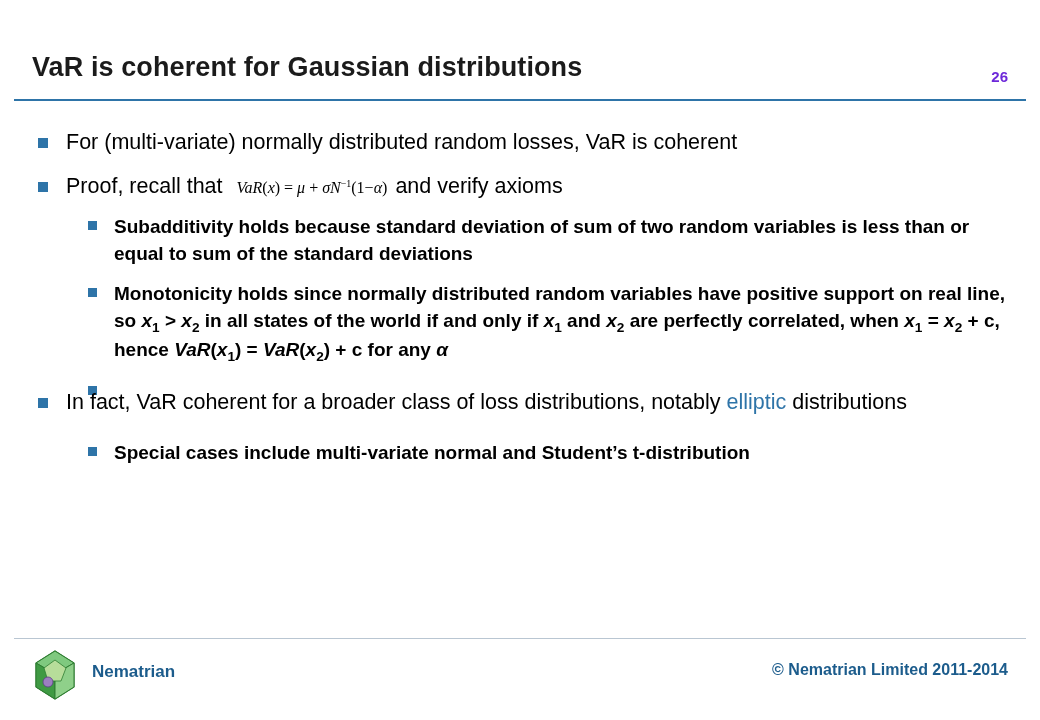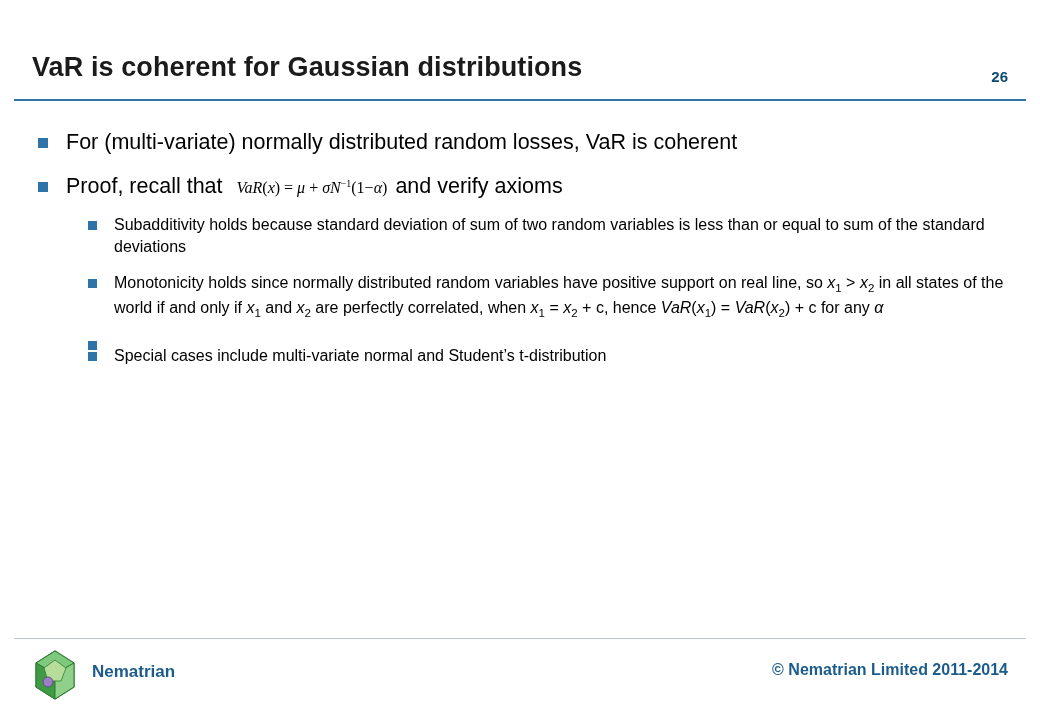--- a/index.html
+++ b/index.html
@@ -32,21 +32,21 @@
     font-weight: bold;
     color: #1b1b1b;
     letter-spacing: 0.1px;
   }
   .slide-number {
     position: absolute;
     right: 32px;
     top: 68px;
     font-size: 15px;
     font-weight: bold;
-    color: #0c4a6e;
+    color: #6d28d9;
   }
   .title-rule {
     position: absolute;
     left: 14px;
     top: 99px;
     width: 1012px;
     height: 2px;
     background: #2e74a8;
   }
 
@@ -74,24 +74,25 @@
     top: 10px;
     width: 10px;
     height: 10px;
     background: #2e74a8;
   }
 
   .l2 {
     position: relative;
     padding-left: 38px;
     margin-left: 48px;
-    font-size: 16px;
+    font-size: 19px;
     line-height: 1.42;
     color: #000;
     margin-top: 13px;
+    font-weight: bold;
   }
   .l2 .bullet {
     position: absolute;
     left: 12px;
     top: 7px;
     width: 9px;
     height: 9px;
     background: #2e74a8;
   }
 
@@ -184,20 +185,24 @@
       <div class="l2">
         <span class="bullet"></span>
         <span><span>Monotonicity holds since normally distributed random variables have positive support on real line, so </span><i>x</i><sub>1</sub><span> &gt; </span><i>x</i><sub>2</sub><span> in all states of the world if and only if </span><i>x</i><sub>1</sub><span> and </span><i>x</i><sub>2</sub><span> are perfectly correlated, when </span><i>x</i><sub>1</sub><span> = </span><i>x</i><sub>2</sub><span> + c, hence </span><i>VaR</i>(<i>x</i><sub>1</sub>)<span> = </span><i>VaR</i>(<i>x</i><sub>2</sub>)<span> + c for any </span><i>α</i></span>
       </div>
 
       <div class="l2">
         <span class="bullet"></span>
       </div>
     </div>
 
+    <div class="l1" style="margin-top:22px;">
+      <span class="bullet"></span>
+      <span>In fact, VaR coherent for a broader class of loss distributions, notably </span><span class="accent">elliptic</span><span> distributions</span>
+    </div>
 
     <div class="group" style="margin-top:24px;">
       <div class="l2">
         <span class="bullet"></span>
         <span>Special cases include multi-variate normal and Student’s t-distribution</span>
       </div>
     </div>
 
   </div>
 

